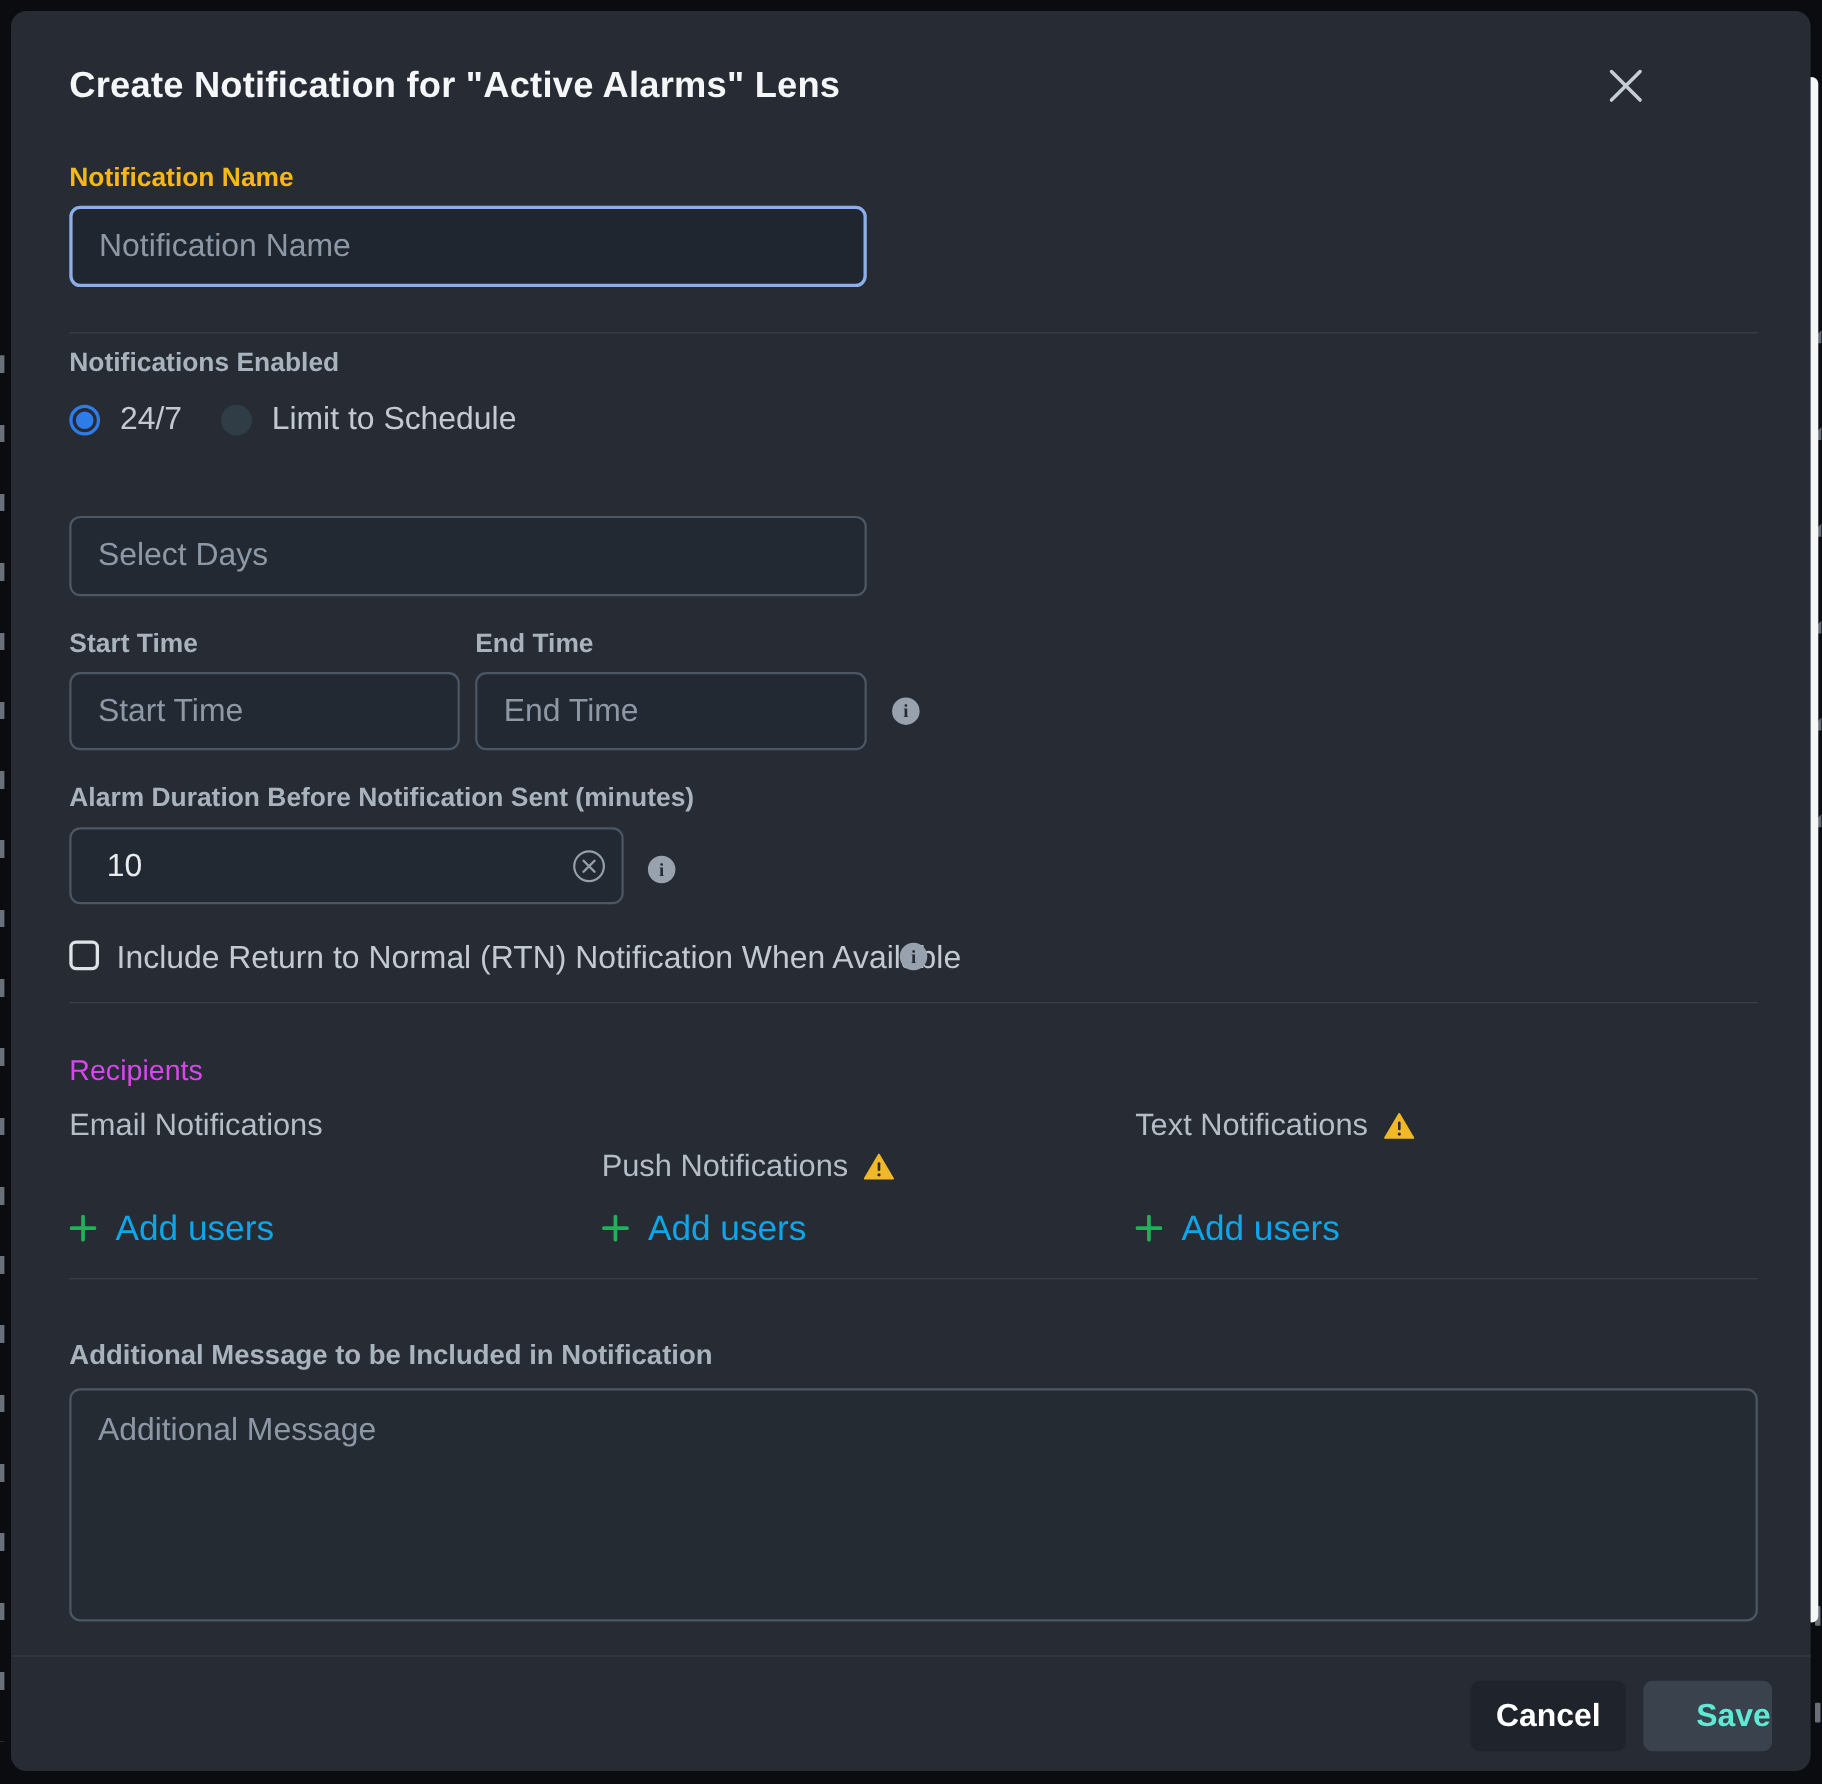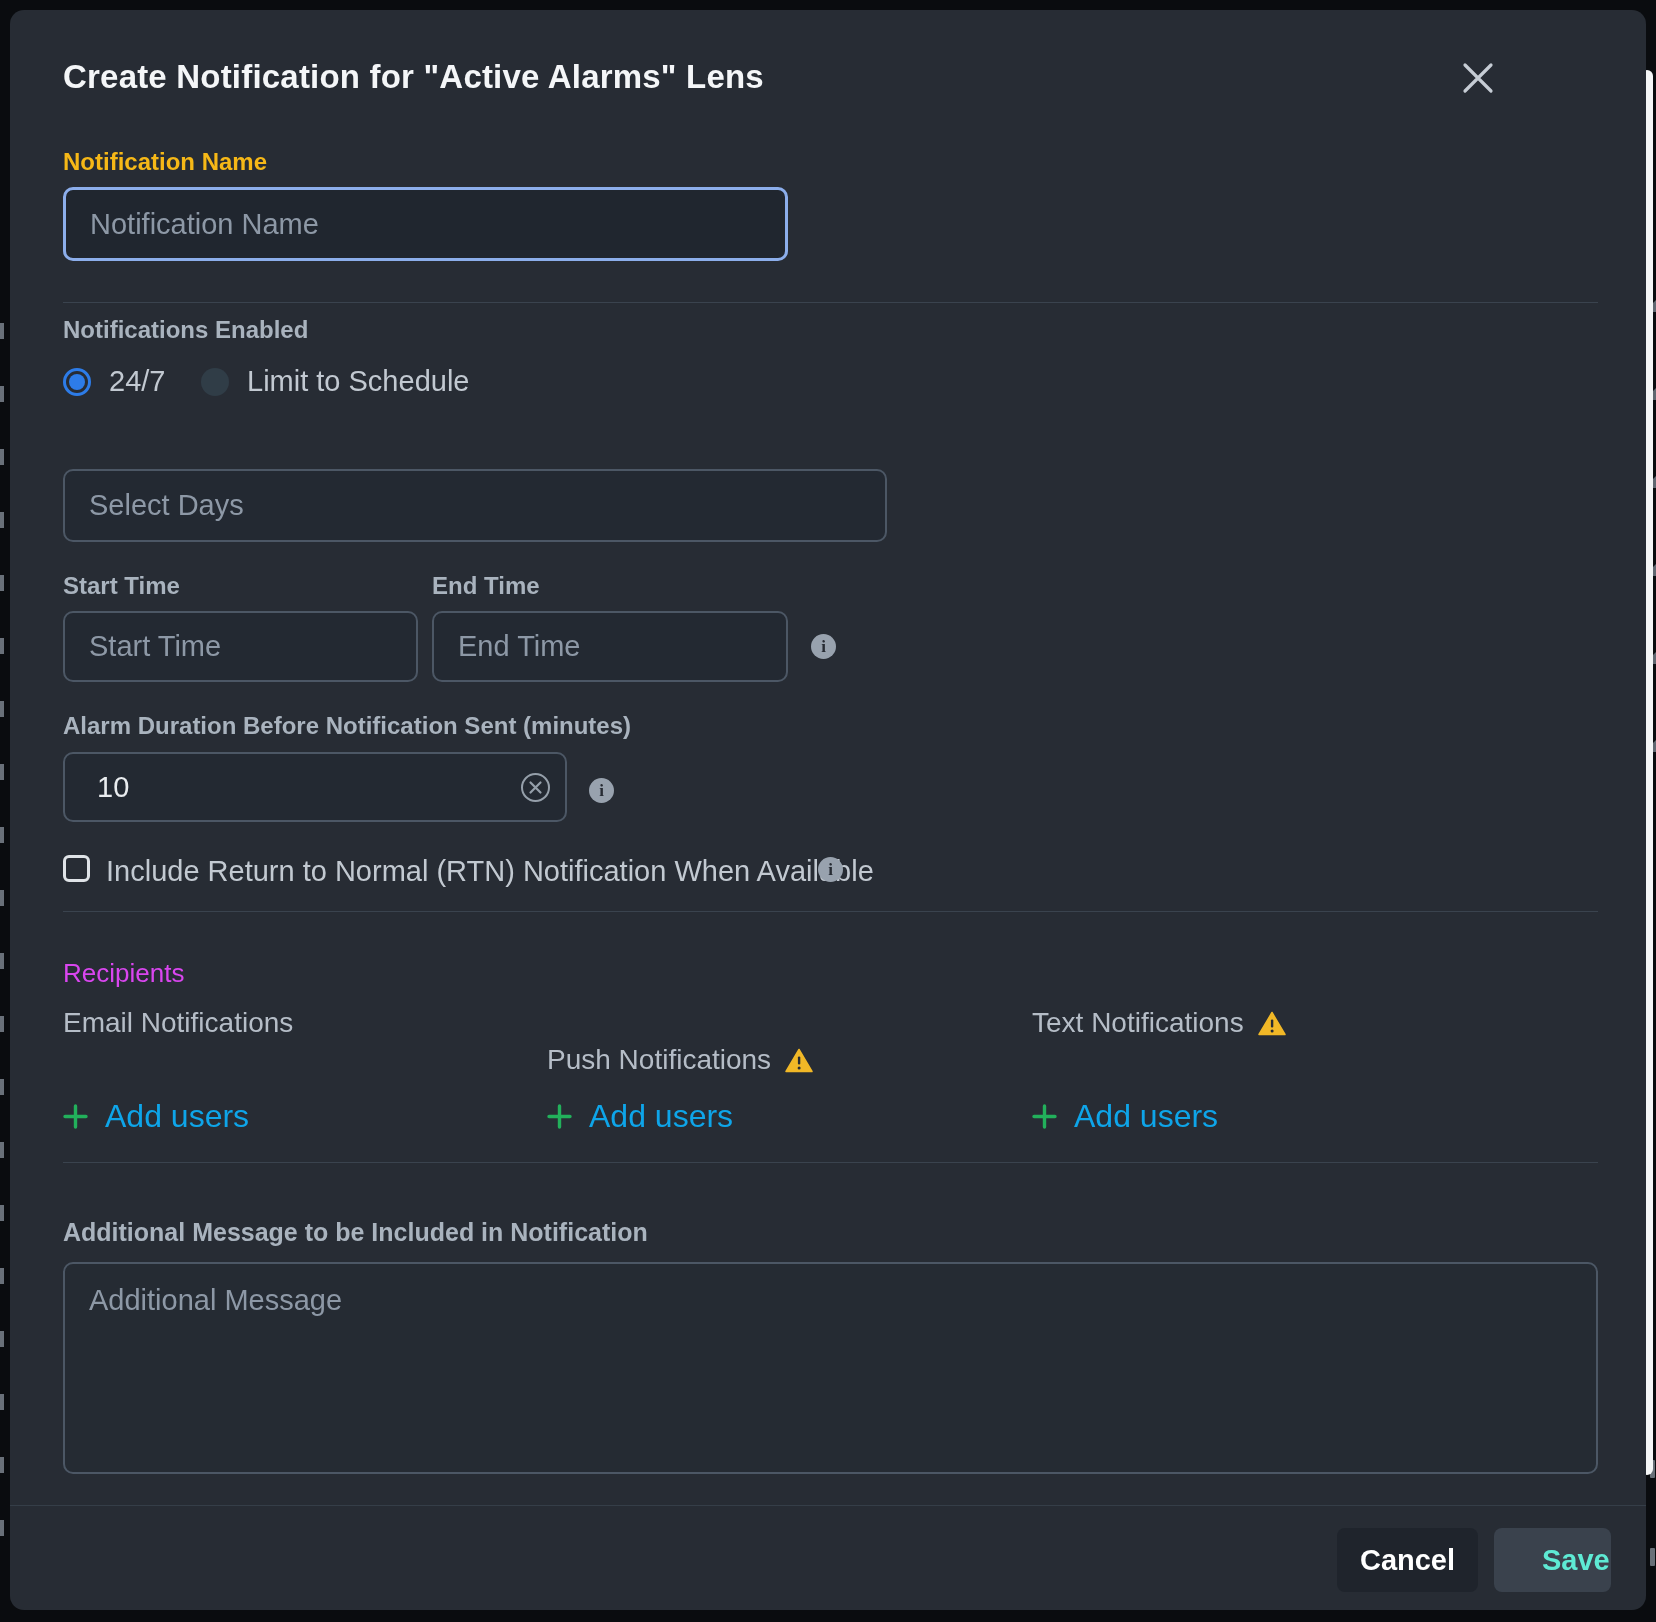--- a/index.html
+++ b/index.html
@@ -99,21 +99,21 @@
   <div class="abs radio-row" style="left:53px;top:355px;">
     <div class="radio-outer radio-on"></div>
     <div class="radio-label">24/7</div>
   </div>
   <div class="abs radio-row" style="left:191px;top:355px;">
     <div class="radio-outer radio-off"></div>
     <div class="radio-label">Limit to Schedule</div>
   </div>
 
   <div class="abs field-label" style="left:53px;top:436px;margin-top:35px;">Schedule</div>
-  <input class="abs text-input" style="left: 53px; top: 459px; width: 824px; height: 73px;" placeholder="Select Days">
+  <input class="abs text-input" style="left: 53px; top: 459px; width: 725px; height: 73px;" placeholder="Select Days">
 
   <div class="abs field-label" style="left:53px;top:562px;">Start Time</div>
   <div class="abs field-label" style="left:422px;top:562px;">End Time</div>
   <input class="abs text-input" style="left: 53px; top: 601px; width: 355px; height: 71px;" placeholder="Start Time">
   <input class="abs text-input" style="left: 422px; top: 601px; width: 356px; height: 71px;" placeholder="End Time">
   <div class="abs info-dot" style="left:801px;top:624px;">
       <span>i</span>
     </div>
 
   <div class="abs field-label" style="left:53px;top:702px;">Alarm Duration Before Notification Sent (minutes)</div>

